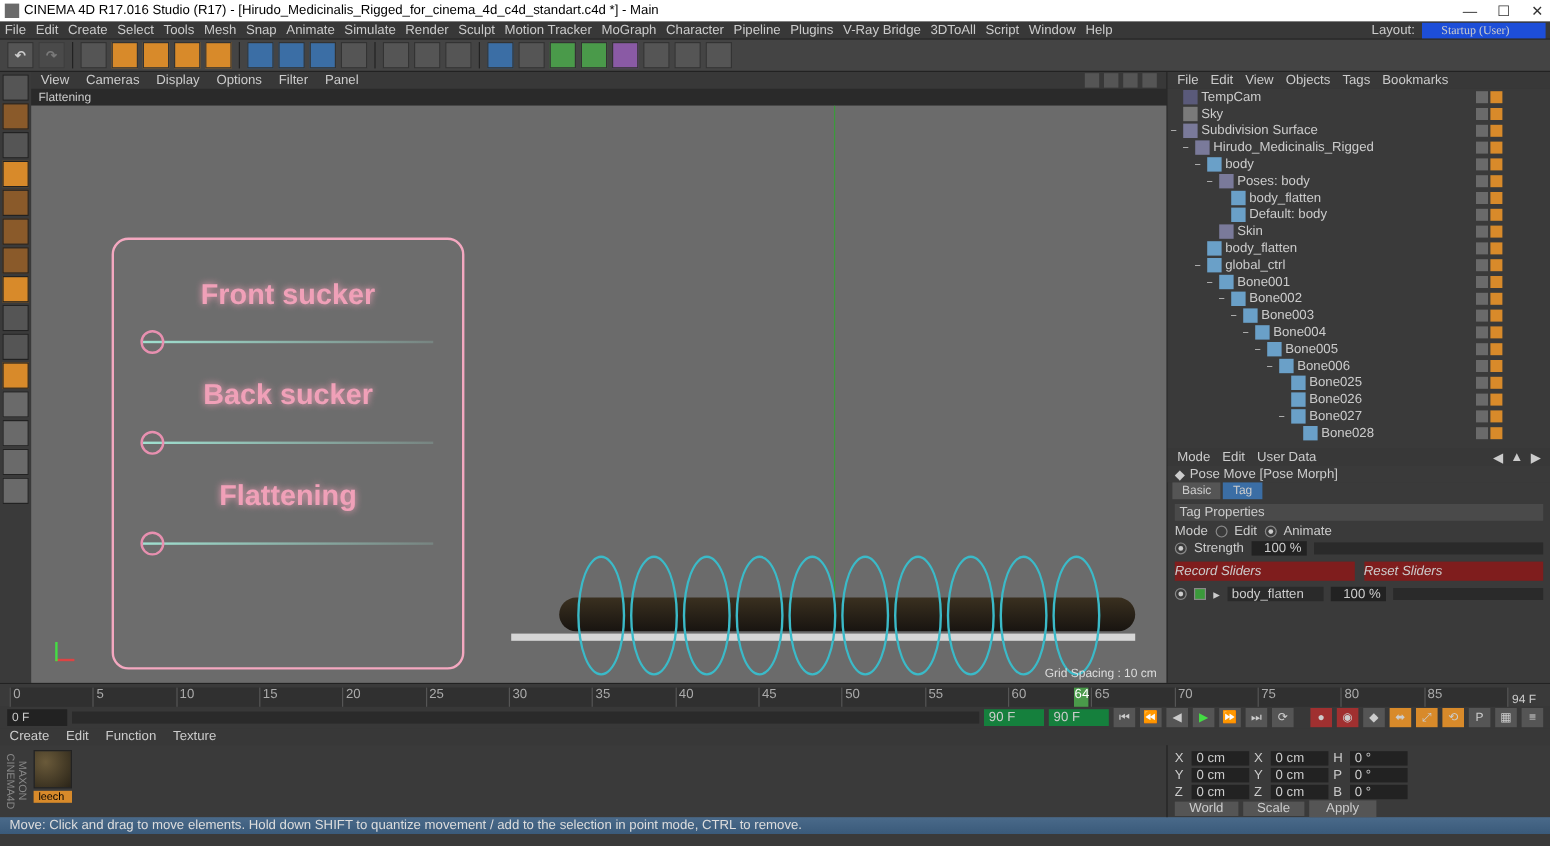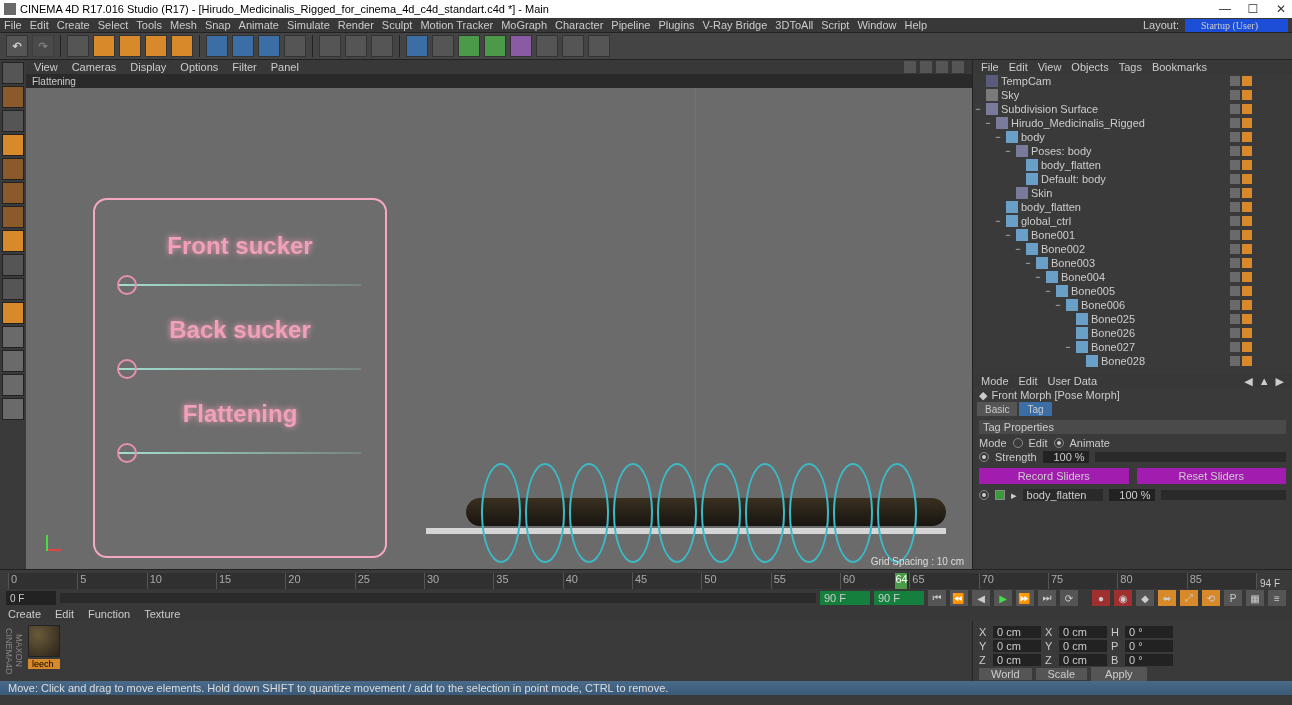--- a/index.html
+++ b/index.html
@@ -88,21 +88,21 @@
 .attr-tab { background:#555; color:#ccc; padding:0 8px; font-size:10px; cursor:pointer; display:flex; align-items:center;}
 .attr-tab.active{background:#3b6ea5;}
 .attr-body { padding:2px 6px; color:#ccc; font-size:10px; }
 .attr-header { background:#4a4a4a; padding:1px 4px; margin:2px 0; }
 .attr-row { display:flex; align-items:center; gap:6px; height:14px; }
 .radio { width:10px; height:10px; border:1px solid #888; border-radius:50%; display:inline-block; }
 .radio.sel::after{content:"";display:block;width:4px;height:4px;background:#ccc;border-radius:50%;margin:2px;}
 .strength-bar { flex:0 0 46px; background:#222; color:#ccc; text-align:right; padding:0 4px; }
 .slider-bg { flex:1; height:10px; background:#2a2a2a; }
 .attr-btns { display:flex; gap:8px; margin:4px 0; }
-.attr-btn { flex:1; background:#a21caf; text-align:center; padding:2px 0; cursor:pointer; }
+.attr-btn { flex:1; background:#7f1d1d; text-align:left; padding:2px 0; cursor:pointer;font-style:italic; }
 .morph-row { display:flex; align-items:center; gap:6px; height:14px; }
 .chk { width:10px; height:10px; border:1px solid #888; display:inline-block; background:#555;}
 .chk.on{background:#3b9a3b;}
 .morph-name { flex:0 0 80px; background:#2a2a2a; padding:0 4px; }
 
 
 .timeline { height:20px; background:#3a3a3a; display:flex; align-items:flex-end; padding:0 8px; border-top:1px solid #222; }
 .tl-ruler { flex:1; height:16px; background:#303030; position:relative; color:#aaa; font-size:9px; }
 .tl-tick{position:absolute; top:0; height:100%; border-left:1px solid #555; padding-left:2px;}
 .tl-marker{position:absolute; top:0; height:100%; width:12px; background:#4a9a4a; color:#fff; text-align:left;}
@@ -507,21 +507,21 @@
       <span>Edit</span>
       <span>User Data</span>
       <div class="attr-right">
         <span>◀</span>
         <span>▲</span>
         <span>▶</span>
       </div>
     </div>
     <div class="attr-title">
       <span>◆</span>
-      <span>Front Morph [Pose Morph]</span>
+      <span>Pose Move [Pose Morph]</span>
     </div>
     <div class="attr-tabs">
       <div class="attr-tab">Basic</div>
       <div class="attr-tab active">Tag</div>
     </div>
     <div class="attr-body">
       <div class="attr-header">Tag Properties</div>
       <div class="attr-row">
         <span>Mode</span>
         <span class="radio"></span>

